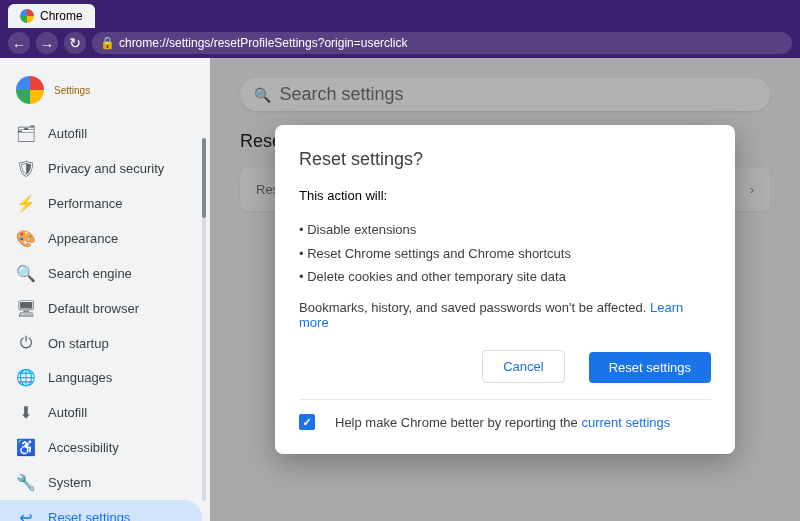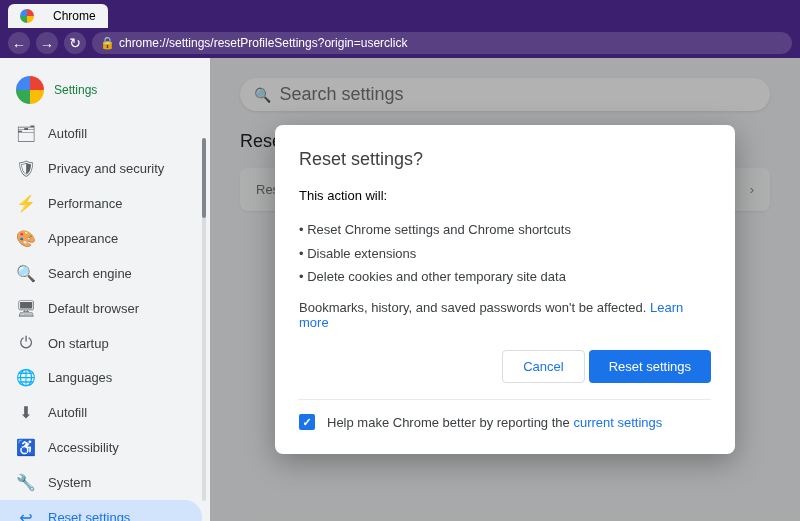--- a/index.html
+++ b/index.html
@@ -43,21 +43,21 @@
       align-items: flex-end;
       padding: 0 8px;
     }
     .tab {
       background: #f1f3f4;
       border-radius: 6px 6px 0 0;
       padding: 4px 12px;
       font-size: 12px;
       display: flex;
       align-items: center;
-      gap: 19px;
+      gap: 6px;
       height: 24px;
     }
     .chrome-logo {
       width: 14px; height: 14px;
       background: conic-gradient(#ea4335 0 90deg, #fbbc05 90deg 180deg, #34a853 180deg 270deg, #4285f4 270deg 360deg);
       border-radius: 50%;
     }
 
     
     .app-body {
@@ -80,23 +80,23 @@
       align-items: center;
       gap: 10px;
       padding: 8px 16px 12px;
     }
     .settings-logo {
       width: 28px; height: 28px;
       background: conic-gradient(#ea4335 0 90deg, #fbbc05 90deg 180deg, #34a853 180deg 270deg, #4285f4 270deg 360deg);
       border-radius: 50%;
     }
     .sidebar-title {
-      font-size: 12px;
+      font-size: 10px;
       font-weight: 500;
-      color: #15803d;
+      color: #a16207;
     }
     .sidebar-item {
       display: flex;
       align-items: center;
       gap: 12px;
       padding: 8px 16px;
       cursor: pointer;
       border-radius: 0 20px 20px 0;
       margin-right: 8px;
       color: #3c4043;
@@ -201,22 +201,23 @@
       color: #3c4043;
       margin-bottom: 20px;
     }
     .dialog-note a {
       color: #1a73e8;
       text-decoration: none;
     }
     .dialog-buttons {
       display: flex;
       justify-content: flex-end;
-      gap: 4px;
+      gap: 24px;
       margin-bottom: 16px;
+      align-items: flex-end;
     }
     .btn-cancel {
       padding: 8px 20px;
       border: 1px solid #dadce0;
       background: white;
       border-radius: 4px;
       cursor: pointer;
       font-size: 13px;
       color: #1a73e8;
       font-weight: 500;
@@ -227,21 +228,21 @@
       background: #1a73e8;
       color: white;
       border-radius: 4px;
       cursor: pointer;
       font-size: 13px;
       font-weight: 500;
     }
     .dialog-footer {
       display: flex;
       align-items: center;
-      gap: 12px;
+      gap: 20px;
       padding-top: 14px;
       border-top: 1px solid #e8eaed;
       font-size: 13px;
       color: #3c4043;
     }
     .dialog-footer a {
       color: #1a73e8;
       text-decoration: none;
     }
     .checkbox {
@@ -374,22 +375,22 @@
       <span style="color:#5f6368;">›</span>
     </div>
 
     <div class="overlay">
       <div class="dialog">
         <h3 class="dialog-title">Reset settings?</h3>
 
         <div class="dialog-body">This action will:</div>
 
         <div class="dialog-list">
+          <div>• Disable extensions</div>
           <div>• Reset Chrome settings and Chrome shortcuts</div>
-          <div>• Disable extensions</div>
           <div>• Delete cookies and other temporary site data</div>
         </div>
 
         <div class="dialog-note">
           <span>Bookmarks, history, and saved passwords won't be affected.</span>
           <a href="#">Learn more</a>
         </div>
 
         <div class="dialog-buttons">
           <button class="btn-cancel">Cancel</button>

